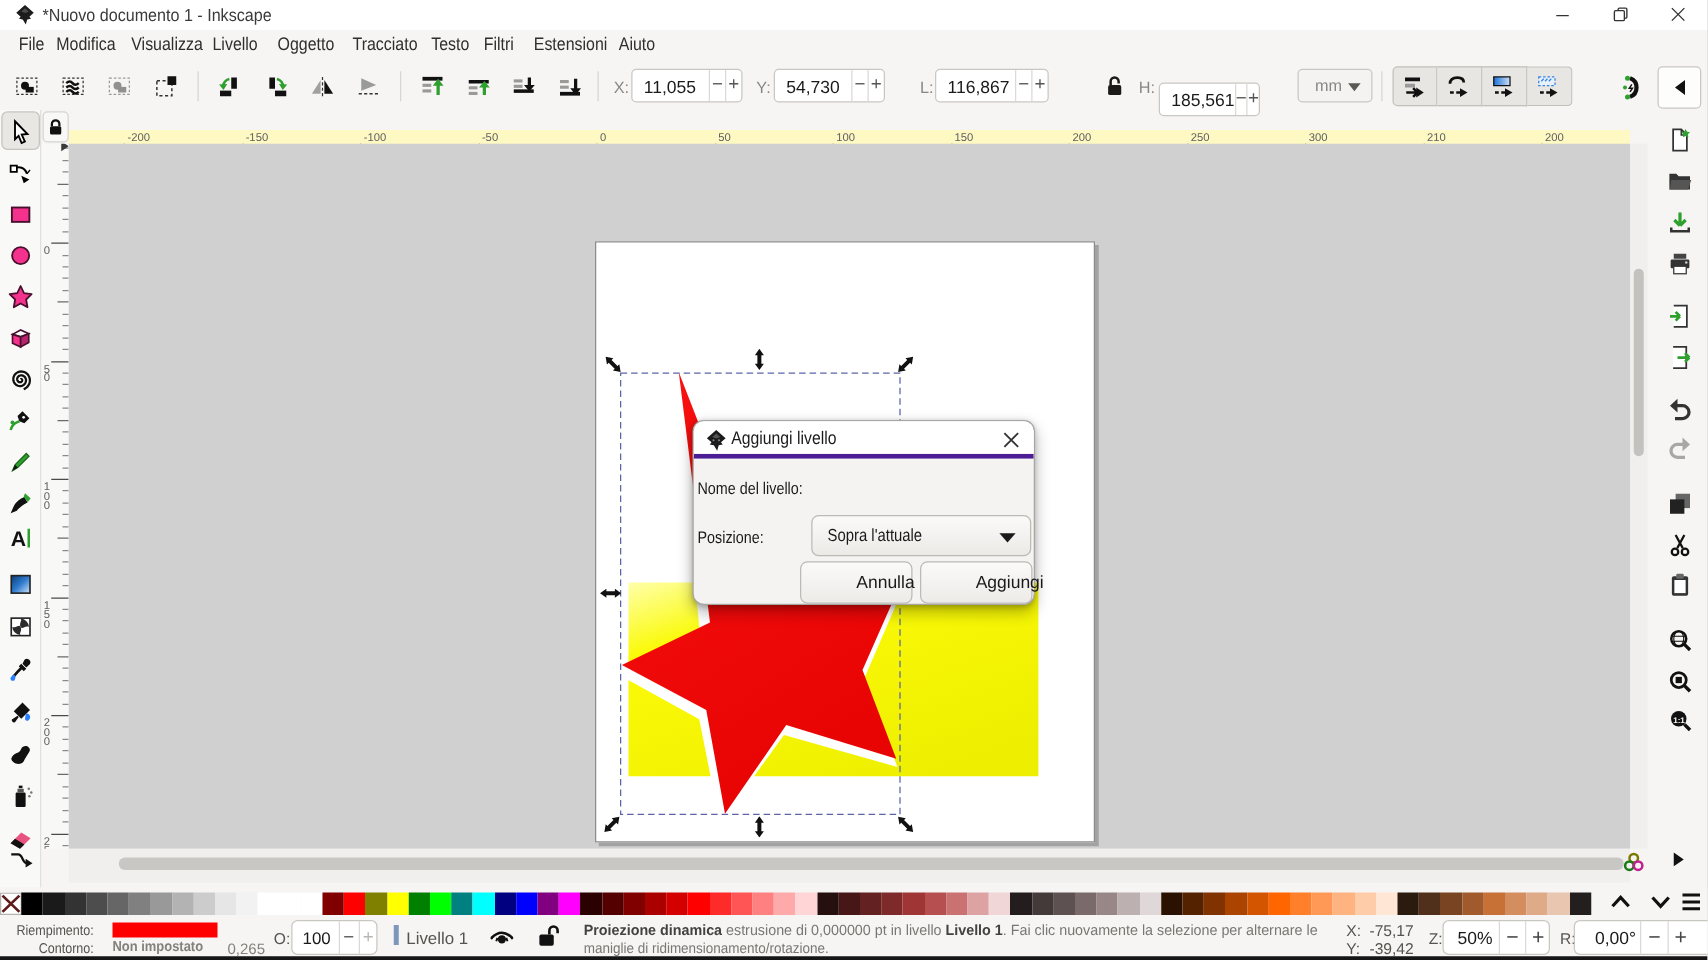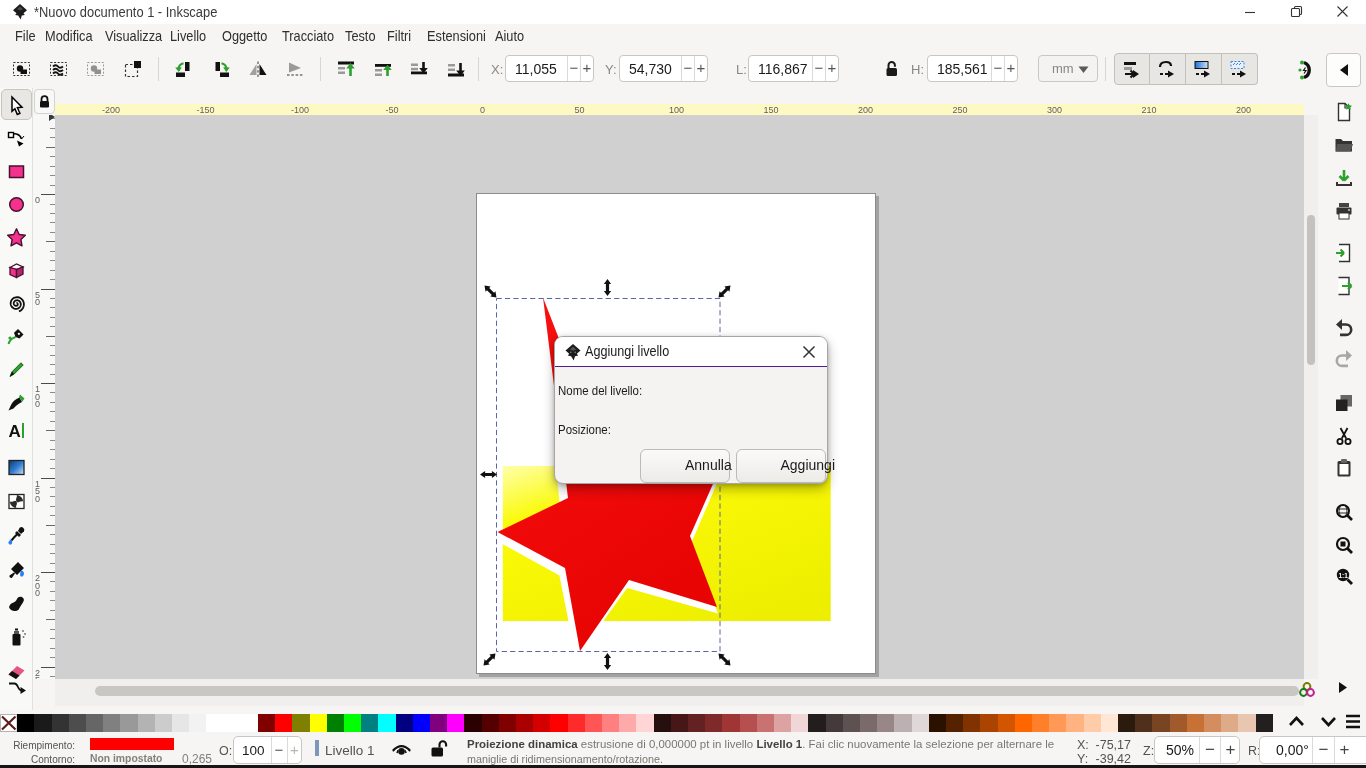--- a/index.html
+++ b/index.html
@@ -20,21 +20,21 @@
 #canvas { left:55px; top:115px; width:1249px; height:564px; background:#d0d0d0; overflow:hidden; position:absolute; }
 #vscroll { left:1304px; top:115px; width:14px; height:564px; background:#f0efed; position:absolute; }
 #hscroll { left:55px; top:679px; width:1249px; height:27px; background:#f0efed; position:absolute; }
 #palette { left:0; top:710px; width:1366px; height:23px; background:#f6f5f4; position:absolute; }
 .sw { position:absolute; top:714px; width:17.2px; height:18px; }
 #statusbar { left:0; top:733px; width:1366px; height:32px; background:#f6f5f4; position:absolute; font-size:12px; color:#55534e; }
 #blackstrip { left:0; top:765px; width:1366px; height:3px; background:#161616; position:absolute; }
 .st { position:absolute; white-space:nowrap; font-size:12px; color:#55534e; }
 .sspin { position:absolute; height:28px; background:#fff; border:1px solid #c9c7c2; border-radius:5px; }
 #dialog { left:554px; top:336px; width:274px; height:148px; background:#f4f3f1; border:1px solid #a8a6a2; border-radius:9px; box-shadow:0 5px 12px rgba(0,0,0,0.30), 0 1px 4px rgba(0,0,0,0.18); position:absolute; }
-#dlgtitle { position:absolute; left:0; top:0; width:100%; height:30px; background:#ffffff; border-radius:8px 8px 0 0; border-bottom:1px solid #4c1d95; }
+#dlgtitle { position:absolute; left:0; top:0; width:100%; height:30px; background:#ffffff; border-radius:8px 8px 0 0; border-bottom:4px solid #4c1d95; }
 #dlgtitle .t { position:absolute; left:30px; top:6px; font-size:14.5px; color:#1a1a1a; transform:scaleX(0.87); transform-origin:left; }
 .dlglabel { position:absolute; font-size:13.5px; color:#1a1a1a; transform:scaleX(0.85); transform-origin:left; white-space:nowrap; }
 #dlginput { position:absolute; left:94px; top:37px; width:176px; height:32px; background:#fff; border:2px solid #3584e4; border-radius:6px; }
 #dlgdrop { position:absolute; left:94px; top:75px; width:176px; height:33px; background:linear-gradient(#fbfaf9,#eceae7); border:1px solid #bcbab6; border-radius:6px; }
 .dlgbtn { position:absolute; top:112px; width:90px; height:34px; background:linear-gradient(#fbfaf9,#edebe8); border:1px solid #bcbab6; border-radius:6px; font-size:14px; color:#1a1a1a; text-align:center; line-height:31px;padding-left:44px; }
 </style>
 </head>
 <body>
 <div id="titlebar"></div>
 <svg class="abs" style="left:11px;top:3px" width="18" height="18" viewBox="0 0 18 18">
@@ -153,21 +153,21 @@
 <div class="spinner" style="left:748px; width:91px;">
     <div class="val">116,867</div>
     <div style="width:13px;border-left:1px solid #dcdad6;color:#555;font-size:15px;text-align:center;line-height:24px;">−</div>
     <div style="width:13px;border-left:1px solid #dcdad6;color:#555;font-size:15px;text-align:center;line-height:24px;">+</div>
   </div>
 <svg class="abs" style="left:884px;top:60px" width="15" height="17">
     <path d="M4.5,8 V5.2 a3.2,3.2 0 0 1 6.4,0 V6.8" fill="none" stroke="#1a1a1a" stroke-width="2"></path>
     <rect x="2.5" y="8" width="10.5" height="8" rx="1.5" fill="#1a1a1a"></rect>
   </svg>
 <div class="tblabel" style="left:911px;">H:</div>
-<div class="spinner" style="left:927px; width:91px;">
+<div class="spinner" style="left:927px; width:81px;margin-top:11px;">
     <div class="val">185,561</div>
     <div style="width:13px;border-left:1px solid #dcdad6;color:#555;font-size:15px;text-align:center;line-height:24px;">−</div>
     <div style="width:13px;border-left:1px solid #dcdad6;color:#555;font-size:15px;text-align:center;line-height:24px;">+</div>
   </div>
 <div class="abs" style="left:1038px; top:55px; width:60px; height:27px; background:#f4f3f1; border:1px solid #c9c7c2; border-radius:4px;">
 <span style="position:absolute; left:13px; top:5px; font-size:13px; color:#8a8782;">mm</span>
 <svg style="position:absolute; right:8px; top:10px;" width="11" height="8">
       <path d="M0.5,0.5 H10.5 L5.5,7 Z" fill="#5b5954"></path>
     </svg>
   </div>
@@ -798,15 +798,21 @@
         <path d="M5.8,6.5 L9,3.8 L12.2,6.5 L9.2,7.8 Z" fill="#555"></path>
         <circle cx="6.8" cy="9.2" r="0.8" fill="#888"></circle>
         <circle cx="11.2" cy="9.2" r="0.8" fill="#888"></circle>
       </svg>
 <svg style="position:absolute;right:11px;top:8px" width="14" height="14">
         <path d="M1.5,1.5 L12.5,12.5 M12.5,1.5 L1.5,12.5" stroke="#333" stroke-width="1.5"></path>
       </svg>
 </div>
 <div class="dlglabel" style="left:3px;top:46px;">Nome del livello:</div>
 <div class="dlglabel" style="left:3px;top:85px;">Posizione:</div>
+<div id="dlgdrop">
+      <span style="position:absolute;left:12px;top:7px;font-size:14px;color:#1a1a1a;transform:scaleX(0.85);transform-origin:left;white-space:nowrap;">Sopra l'attuale</span>
+<svg style="position:absolute;right:11px;top:13px" width="14" height="9">
+        <path d="M0.5,0.5 H13.5 L7,8 Z" fill="#1a1a1a"></path>
+      </svg>
+</div>
 <div class="dlgbtn" style="left:85px;">Annulla</div>
 <div class="dlgbtn" style="left:180.5px;">Aggiungi</div>
 </div>
 
 </body></html>

